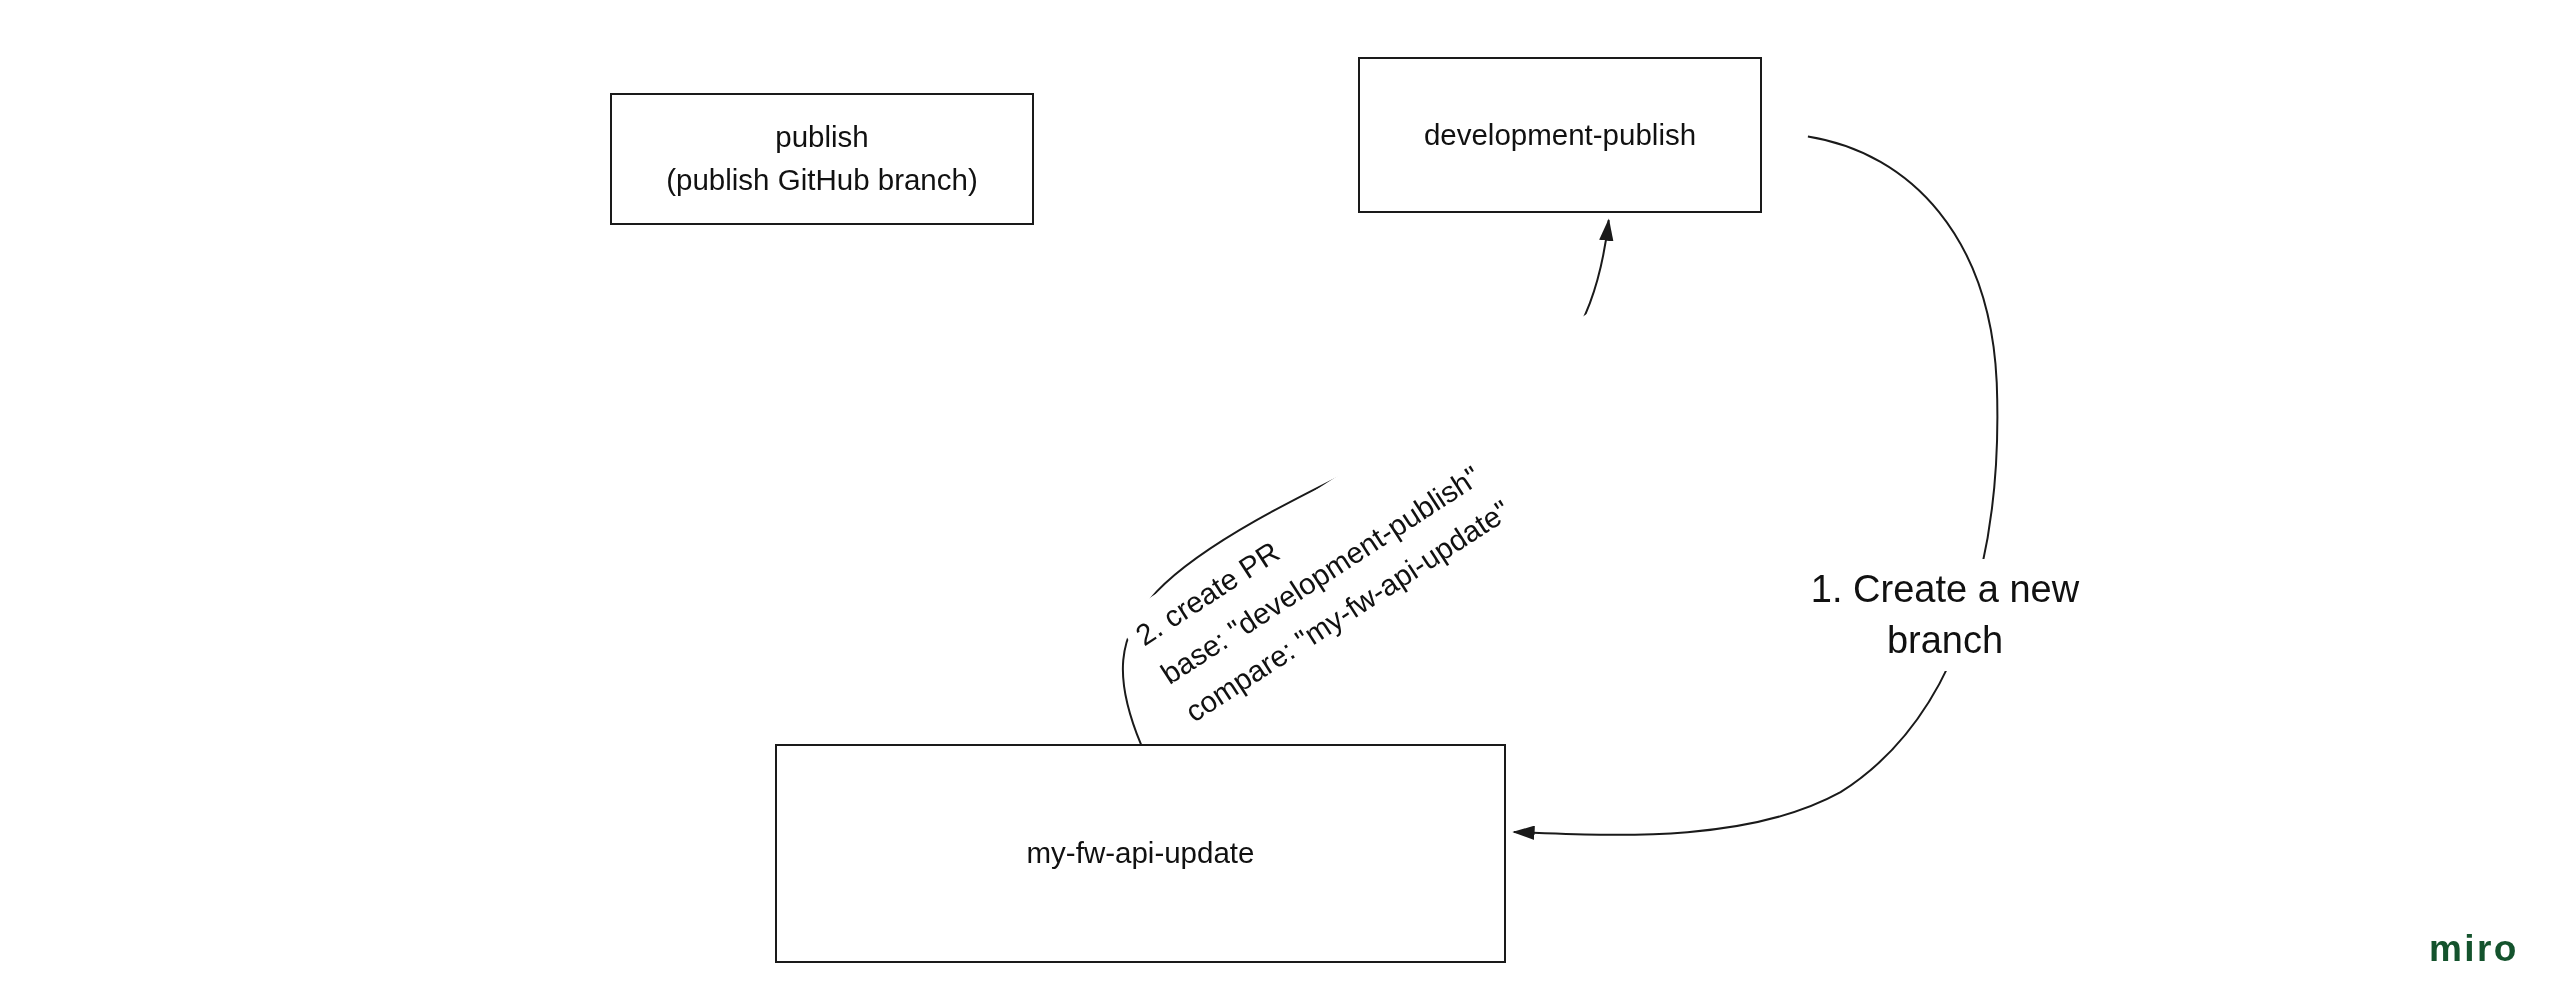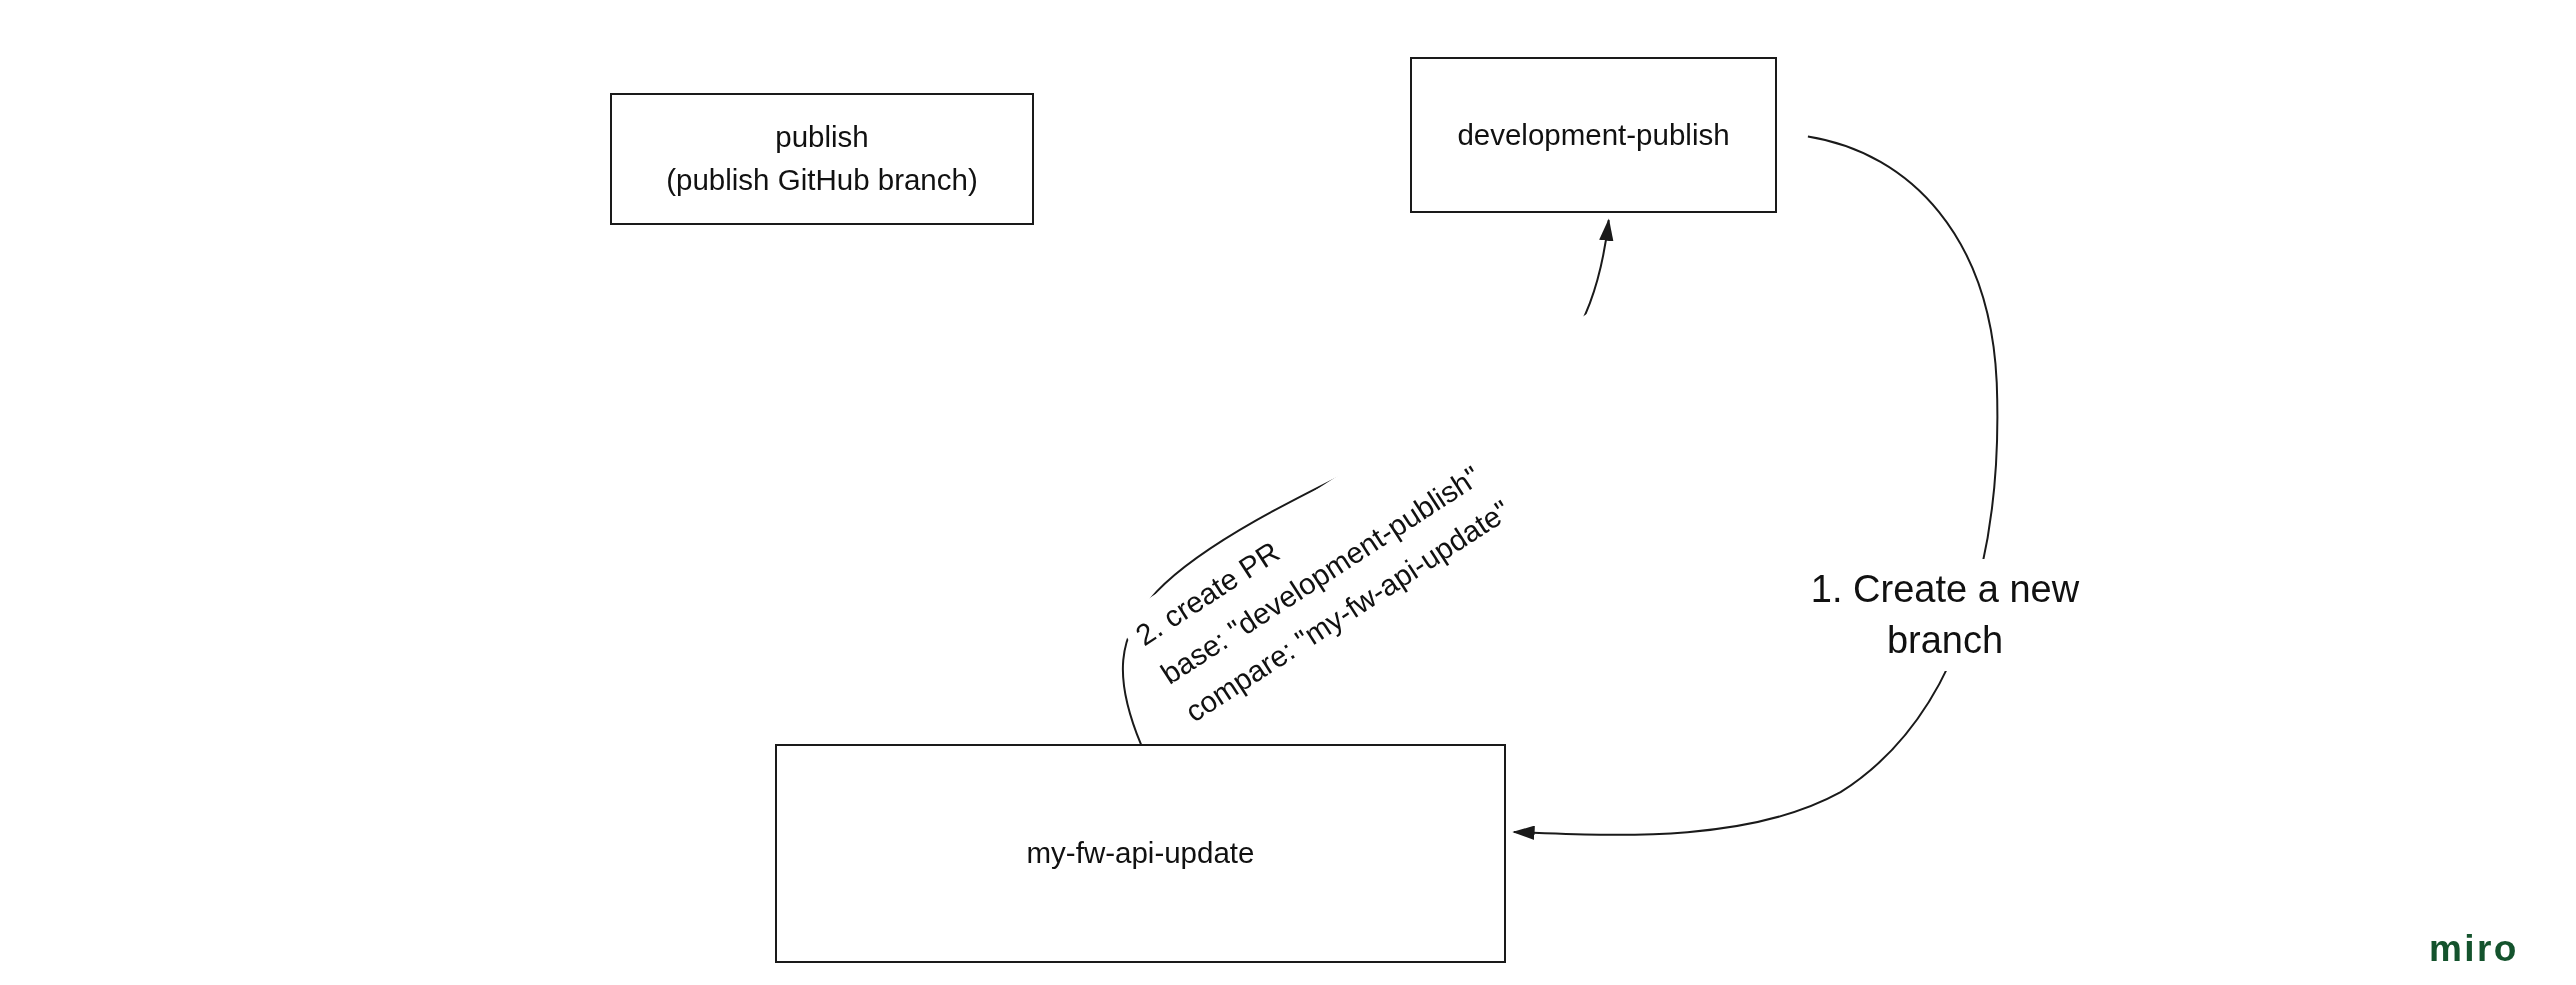--- a/index.html
+++ b/index.html
@@ -31,21 +31,21 @@
     display: flex;
     flex-direction: column;
     align-items: center;
     justify-content: center;
     text-align: center;
     font-size: 29.5px;
     line-height: 1.45;
     color: #111111;
   }
   .node-publish          { left: 610px;  top: 57px;  width: 424px; height: 132px; margin-top: 36px; }
-  .node-dev-publish      { left: 1410px; top: 57px;  width: 367px; height: 156px; }
+  .node-dev-publish      { left: 1358px; top: 57px;  width: 404px; height: 156px; }
   .node-my-fw-api-update { left: 775px;  top: 744px; width: 731px; height: 219px; }
 
   .edge-label-branch {
     position: absolute;
     left: 1758px;
     top: 559px;
     width: 374px;
     background: #ffffff;
     text-align: center;
     font-size: 38px;

